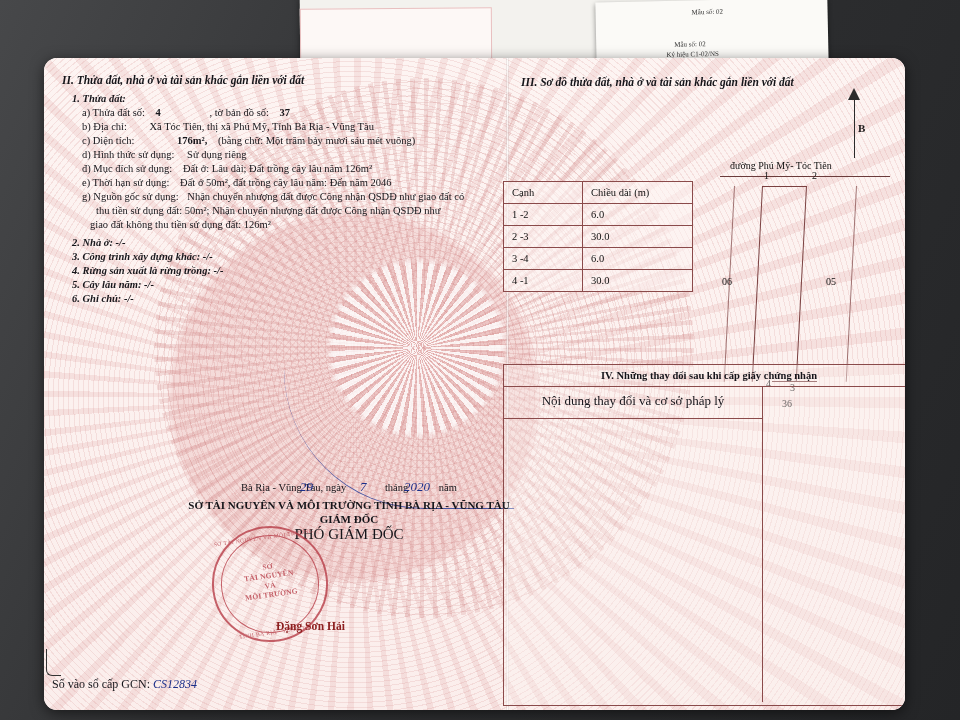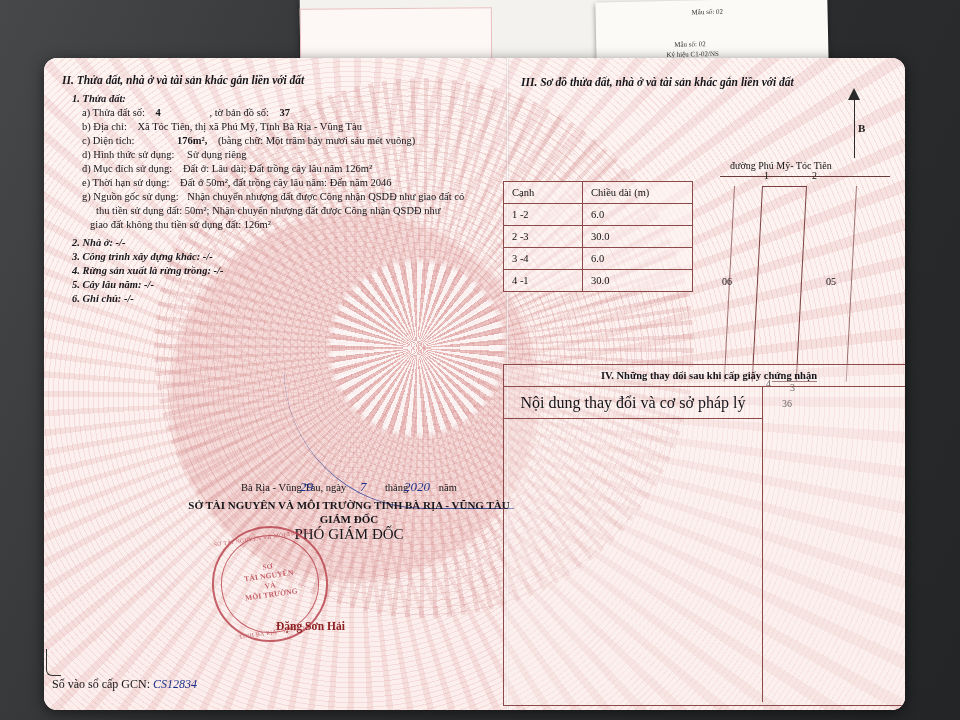--- a/index.html
+++ b/index.html
@@ -111,21 +111,21 @@
     border:1px solid #8a4a4a;background:rgba(253,244,242,.35);
   }
   .tc-head{
     text-align:center;font-weight:bold;font-size:10.5px;color:#14141a;
     padding:5px 0;border-bottom:1px solid #8a4a4a;
   }
   .tc-row{display:flex;height:calc(100% - 25px);}
   .tc-col1{flex:0 0 258px;border-right:1px solid #8a4a4a;}
   .tc-col2{flex:1;}
   .tc-sub{
-    text-align:center;font-size:16px;color:#14141a;padding:6px 10px;line-height:1.3;
+    text-align:center;font-size:13px;color:#14141a;padding:6px 10px;line-height:1.3;
     border-bottom:1px solid #8a4a4a;height:32px;box-sizing:border-box;
   }
 
   
   .map-title{position:absolute;left:477px;top:18px;font-weight:bold;font-style:italic;font-size:11.5px;color:#15151a;}
   .road{position:absolute;left:686px;top:102px;font-size:10px;color:#111;}
   .road-line{position:absolute;left:676px;top:118px;width:170px;height:1px;background:#6b3b3b;}
   .parcel{position:absolute;left:700px;top:128px;width:118px;height:196px;}
   .p-line{position:absolute;background:#7a4040;}
   .mlabel{position:absolute;font-size:10px;color:#111;}
@@ -207,21 +207,21 @@
 
     <div class="txt" style="left:38px;top:48px;">
       <span>a) Thửa đất số:</span>
       <span class="b" style="padding:0 46px 0 8px;">4</span>
       <span>, tờ bản đồ số:</span>
       <span class="b" style="padding-left:8px;">37</span>
     </div>
 
     <div class="txt" style="left:38px;top:62px;">
       <span>b) Địa chỉ:</span>
-      <span style="padding-left:8px;">Xã Tóc Tiên, thị xã Phú Mỹ, Tỉnh Bà Rịa - Vũng Tàu</span>
+      <span style="padding-left:8px;margin-left:12px;">Xã Tóc Tiên, thị xã Phú Mỹ, Tỉnh Bà Rịa - Vũng Tàu</span>
     </div>
 
     <div class="txt" style="left:38px;top:76px;">
       <span>c) Diện tích:</span>
       <span class="b" style="padding:0 8px 0 40px;font-family:Liberation Serif, serif;">176m²,</span>
       <span>(bằng chữ: Một trăm bảy mươi sáu mét vuông)</span>
     </div>
 
     <div class="txt" style="left:38px;top:90px;">
       <span>d) Hình thức sử dụng:</span>

